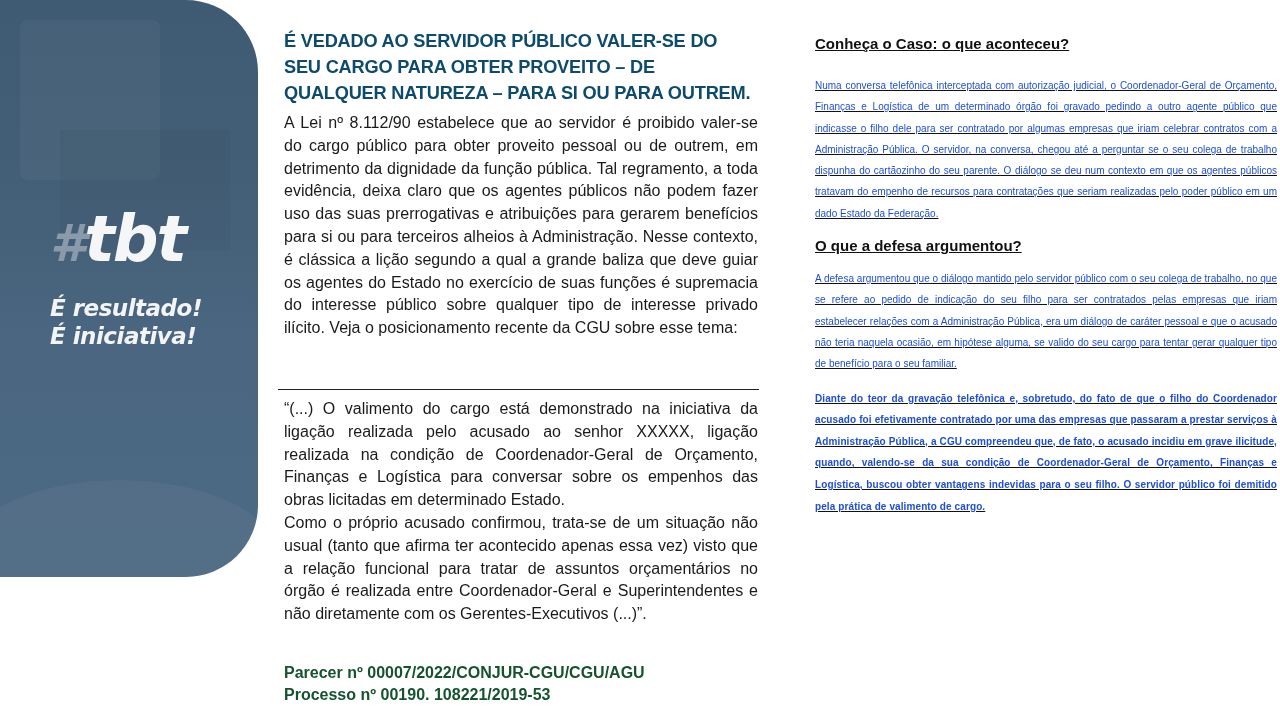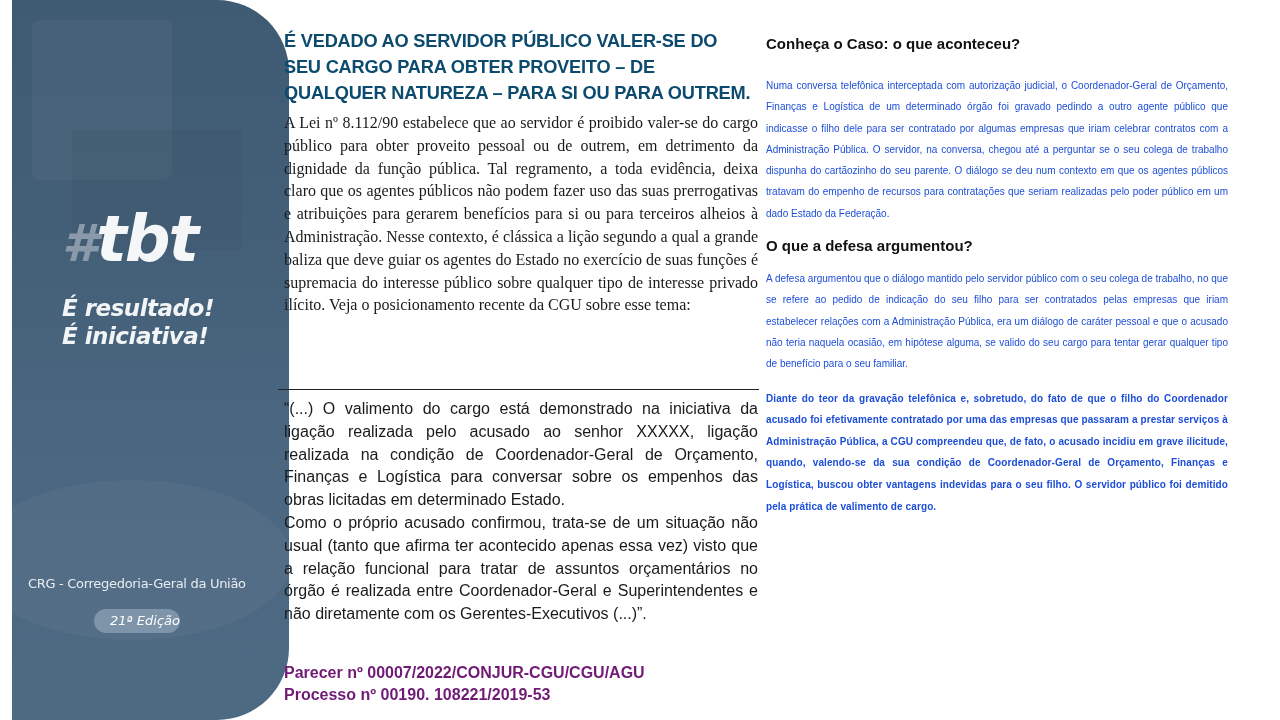--- a/index.html
+++ b/index.html
@@ -11,29 +11,28 @@
     background: #ffffff;
   }
   body {
     position: relative;
     font-family: "Liberation Sans", "DejaVu Sans", sans-serif;
     color: #111111;
   }
   
   .side-panel {
     position: absolute;
-    left: 12px;
+    left: 0;
     top: 0;
     width: 258px;
-    height: 720px;
+    height: 577px;
     background: linear-gradient(180deg, #3f5b73 0%, #435f77 30%, #4a6680 60%, #4d6a83 100%);
     border-top-right-radius: 72px;
     border-bottom-right-radius: 72px;
     overflow: hidden;
-    padding-left: 19px;
   }
   .side-panel .texture-a {
     position: absolute;
     left: 20px; top: 20px;
     width: 140px; height: 160px;
     background: rgba(255,255,255,0.035);
     border-radius: 8px;
   }
   .side-panel .texture-b {
     position: absolute;
@@ -121,21 +120,20 @@
     line-height: 26px;
     color: #0c4a6e;
     letter-spacing: -0.2px;
   }
   .intro {
     margin: 6px 0 0 0;
     font-size: 16px;
     line-height: 22.8px;
     text-align: justify;
     color: #1a1a1a;
-    font-family: Liberation Serif, serif;
   }
   .divider {
     position: absolute;
     left: 278px;
     top: 389px;
     width: 481px;
     height: 0;
     border-top: 1.5px solid #222;
   }
   .quote-block {
@@ -152,30 +150,31 @@
     color: #1a1a1a;
   }
   .reference {
     position: absolute;
     left: 284px;
     top: 662px;
     width: 474px;
     font-weight: bold;
     font-size: 16px;
     line-height: 22px;
-    color: #701a75;
+    color: #14532d;
   }
   .reference div { white-space: nowrap; }
 
   
   .right-col {
     position: absolute;
-    left: 766px;
+    left: 815px;
     top: 34px;
     width: 462px;
+    text-decoration: underline;
   }
   .right-col h2 {
     margin: 0;
     font-size: 15px;
     line-height: 20px;
     font-weight: bold;
     color: #111;
   }
   .right-col p {
     margin: 0;

